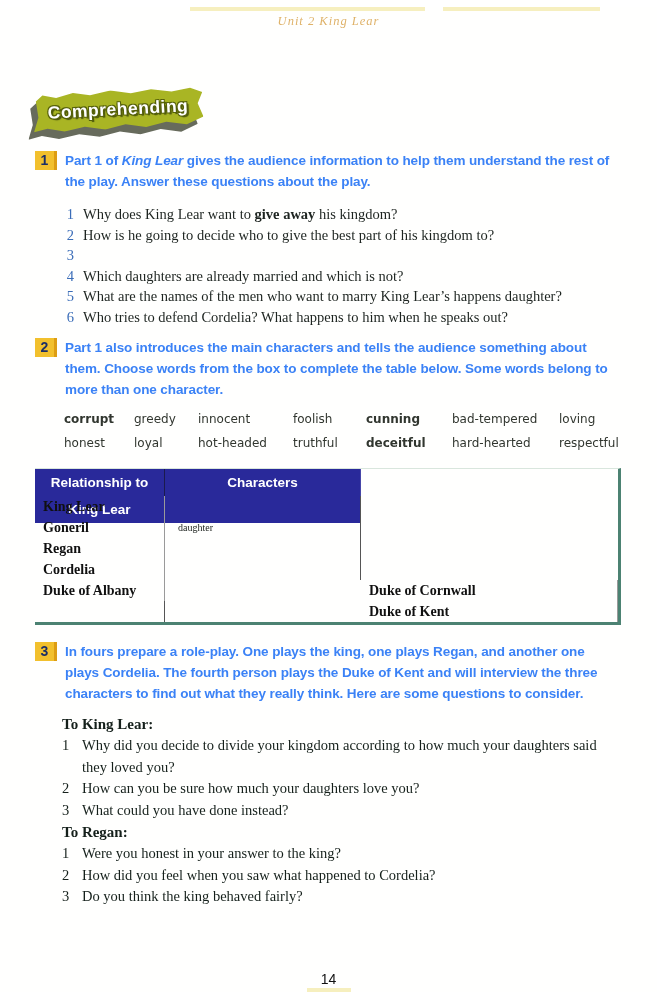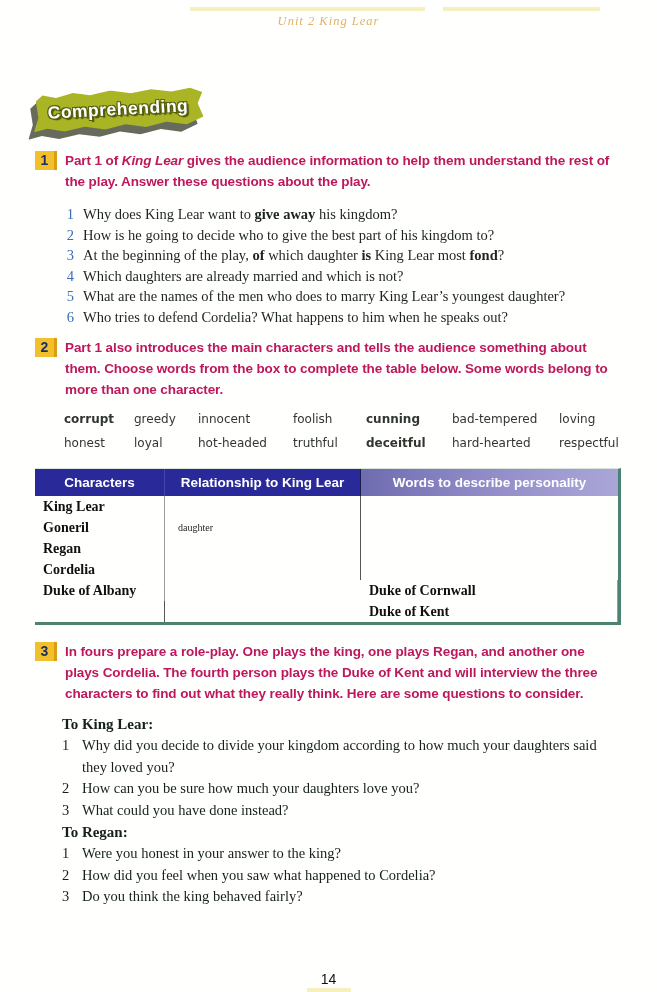--- a/index.html
+++ b/index.html
@@ -36,21 +36,21 @@
 
   .content { position:absolute; left:35px; top:143px; width:586px; }
 
   .activity { display:flex; gap:8px; align-items:flex-start; }
   .badge-num {
     flex:0 0 auto; width:19px; height:19px; margin-top:1px;
     background:#f2c02d; border-right:3px solid #dd9d13;
     color:#1c2e66; font-weight:bold; font-size:14px;
     line-height:19px; text-align:center;
   }
-  .intro { font-weight:bold; font-size:13.5px; line-height:21px; color:#be185d; letter-spacing:-0.1px; }
+  .intro { font-weight:bold; font-size:13.5px; line-height:21px; color:#3b82f6; letter-spacing:-0.1px; }
 
   .q-list { margin:12px 0 0 27px; font-family:"Liberation Serif", serif; font-size:14.5px; color:#1d2420; }
   .q-item { display:flex; gap:9px; line-height:20.5px; }
   .q-num  { flex:0 0 12px; text-align:right; color:#3b6db8; }
 
   .b { font-weight:bold; }
   .i { font-style:italic; }
 
   .word-box { margin:10px 0 0 29px; font-family:"DejaVu Sans", sans-serif; font-size:12px; color:#31362f; }
   .word-row { display:grid; grid-template-columns:70px 64px 95px 73px 86px 107px auto; line-height:19px; }
@@ -108,29 +108,28 @@
       <div class="q-item">
         <span class="q-num">1</span>
         <span class="q-text"><span>Why does King Lear want to </span><span class="b">give away</span><span> his kingdom?</span></span>
       </div>
       <div class="q-item">
         <span class="q-num">2</span>
         <span class="q-text"><span>How is he going to decide who to give the best part of his kingdom to?</span></span>
       </div>
       <div class="q-item">
         <span class="q-num">3</span>
-        <span class="q-text"><span>At the beginning of the play, </span><span class="b">of</span><span> which daughter </span><span class="b">is</span><span> King Lear most </span><span class="b">fond</span><span>?</span></span>
       </div>
       <div class="q-item">
         <span class="q-num">4</span>
         <span class="q-text"><span>Which daughters are already married and which is not?</span></span>
       </div>
       <div class="q-item">
         <span class="q-num">5</span>
-        <span class="q-text"><span>What are the names of the men who does to marry King Lear’s youngest daughter?</span></span>
+        <span class="q-text"><span>What are the names of the men who want to marry King Lear’s happens daughter?</span></span>
       </div>
       <div class="q-item">
         <span class="q-num">6</span>
         <span class="q-text"><span>Who tries to defend Cordelia? What happens to him when he speaks out?</span></span>
       </div>
     </div>
 
     <div class="activity" style="margin-top:10px">
       <div class="badge-num">2</div>
       <div class="intro">Part 1 also introduces the main characters and tells the audience something about them. Choose words from the box to complete the table below. Some words belong to more than one character.</div>
@@ -152,23 +151,22 @@
           <span>hot-headed</span>
           <span>truthful</span>
           <span class="b">deceitful</span>
           <span>hard-hearted</span>
           <span>respectful</span>
         </div>
     </div>
 
     <div class="char-table">
       <div class="t-header">
+        <div class="th th2">Relationship to King Lear</div>
         <div class="th th1">Characters</div>
-        <div class="th th2">Relationship to King Lear</div>
-        <div class="th th3">Words to describe personality</div>
       </div>
       <div class="t-body">
         <div class="c-name">King Lear</div>
         <div class="c-rel"></div>
         <div class="c-pers"></div>
 
         <div class="c-name">Goneril</div>
         <div class="c-rel">daughter</div>
         <div class="c-pers"></div>
 

